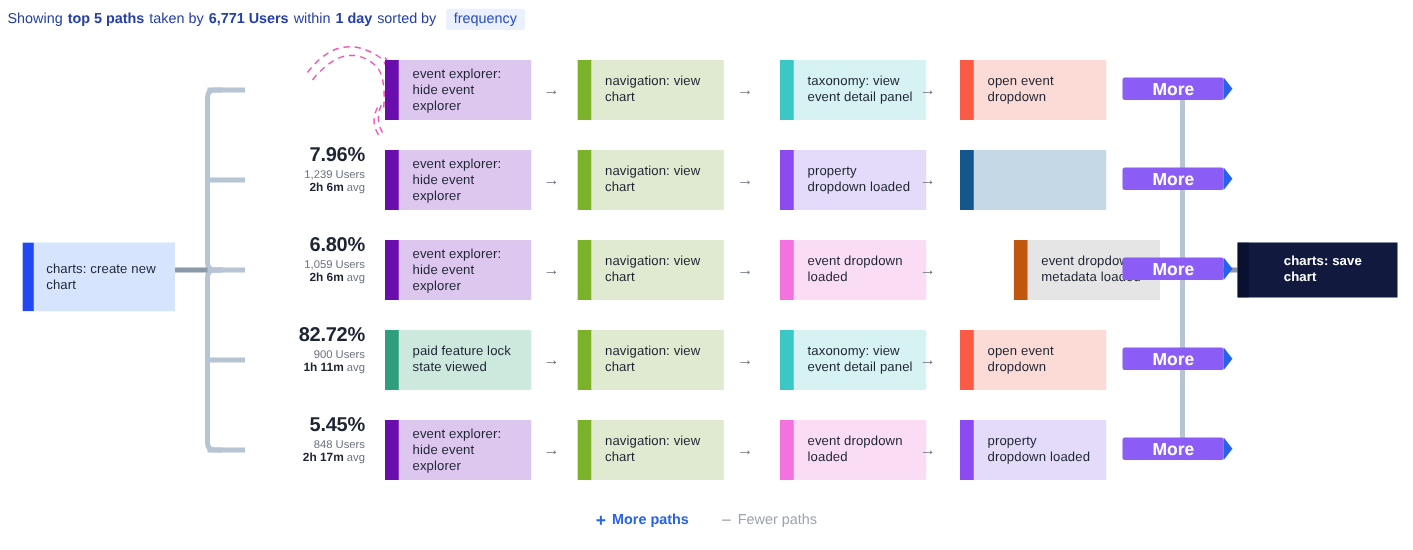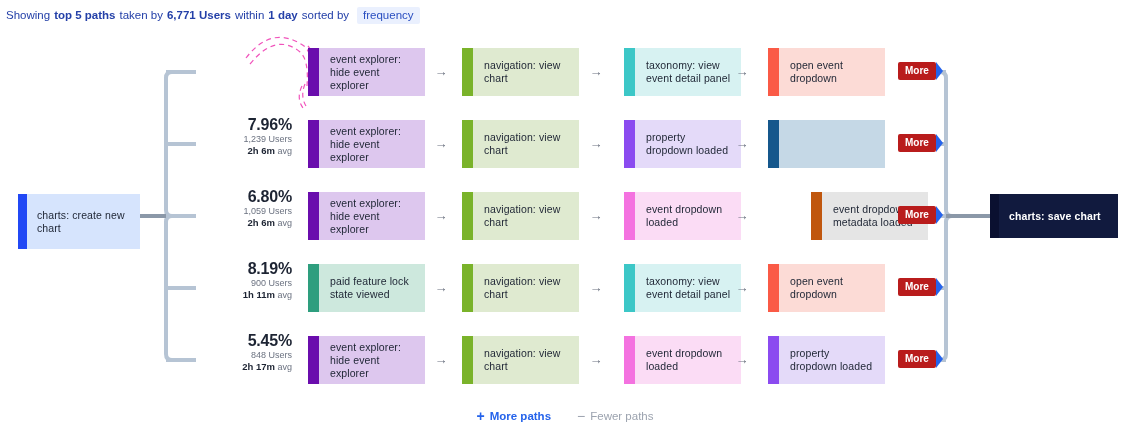--- a/index.html
+++ b/index.html
@@ -92,21 +92,21 @@
 
   #target-node {
     left: 990px;
     top: 166px;
     width: 128px;
     height: 44px;
     background: #111a3e;
   }
   #target-node .bar { width: 9px; background: #0a1030; }
   #target-node .label {
-    padding-left: 19px;
+    padding-left: 37px;
     color: #ffffff;
     font-weight: bold;
     font-size: 10.5px;
   }
 
   
   .path-row {
     position: absolute;
     left: 230px;
     width: 900px;
@@ -164,24 +164,24 @@
   }
   .arrow.a0 { left: 199px; }
   .arrow.a1 { left: 354px; }
   .arrow.a2 { left: 500px; }
 
   .more-btn {
     position: absolute;
     left: 668px;
     top: 14px;
     height: 18px;
-    padding: 0 7px;
-    background: #b91c1c;
+    padding: 0 24px;
+    background: #8b5cf6;
     color: #ffffff;
-    font-size: 10px;
+    font-size: 14px;
     font-weight: bold;
     line-height: 18px;
     border: none;
     border-radius: 2px;
     cursor: pointer;
     font-family: "Liberation Sans", sans-serif;
   }
   .more-btn::after {
     content: "";
     position: absolute;
@@ -350,21 +350,21 @@
         </div>
         <div class="arrow a2">→</div>
         <div class="node step s3" style="background: #e5e5e5; margin-left: 43px;">
           <span class="bar" style="background:#c0570e"></span>
           <span class="label">event dropdown metadata loaded</span>
         </div>
         <button class="more-btn">More</button>
       </div>
       <div class="path-row" style="top: 236px;">
         <div class="stats">
-          <div class="pct">8.19%</div>
+          <div class="pct">82.72%</div>
           <div class="users">900 Users</div>
           <div class="avgtime"><b>1h 11m</b> <span>avg</span></div>
         </div>
         <div class="node step s0" style="background: rgb(205, 232, 221);">
           <span class="bar" style="background:#2e9e7e"></span>
           <span class="label">paid feature lock state viewed</span>
         </div>
         <div class="arrow a0">→</div>
         <div class="node step s1" style="background: rgb(223, 234, 208);">
           <span class="bar" style="background:#7ab32a"></span>

